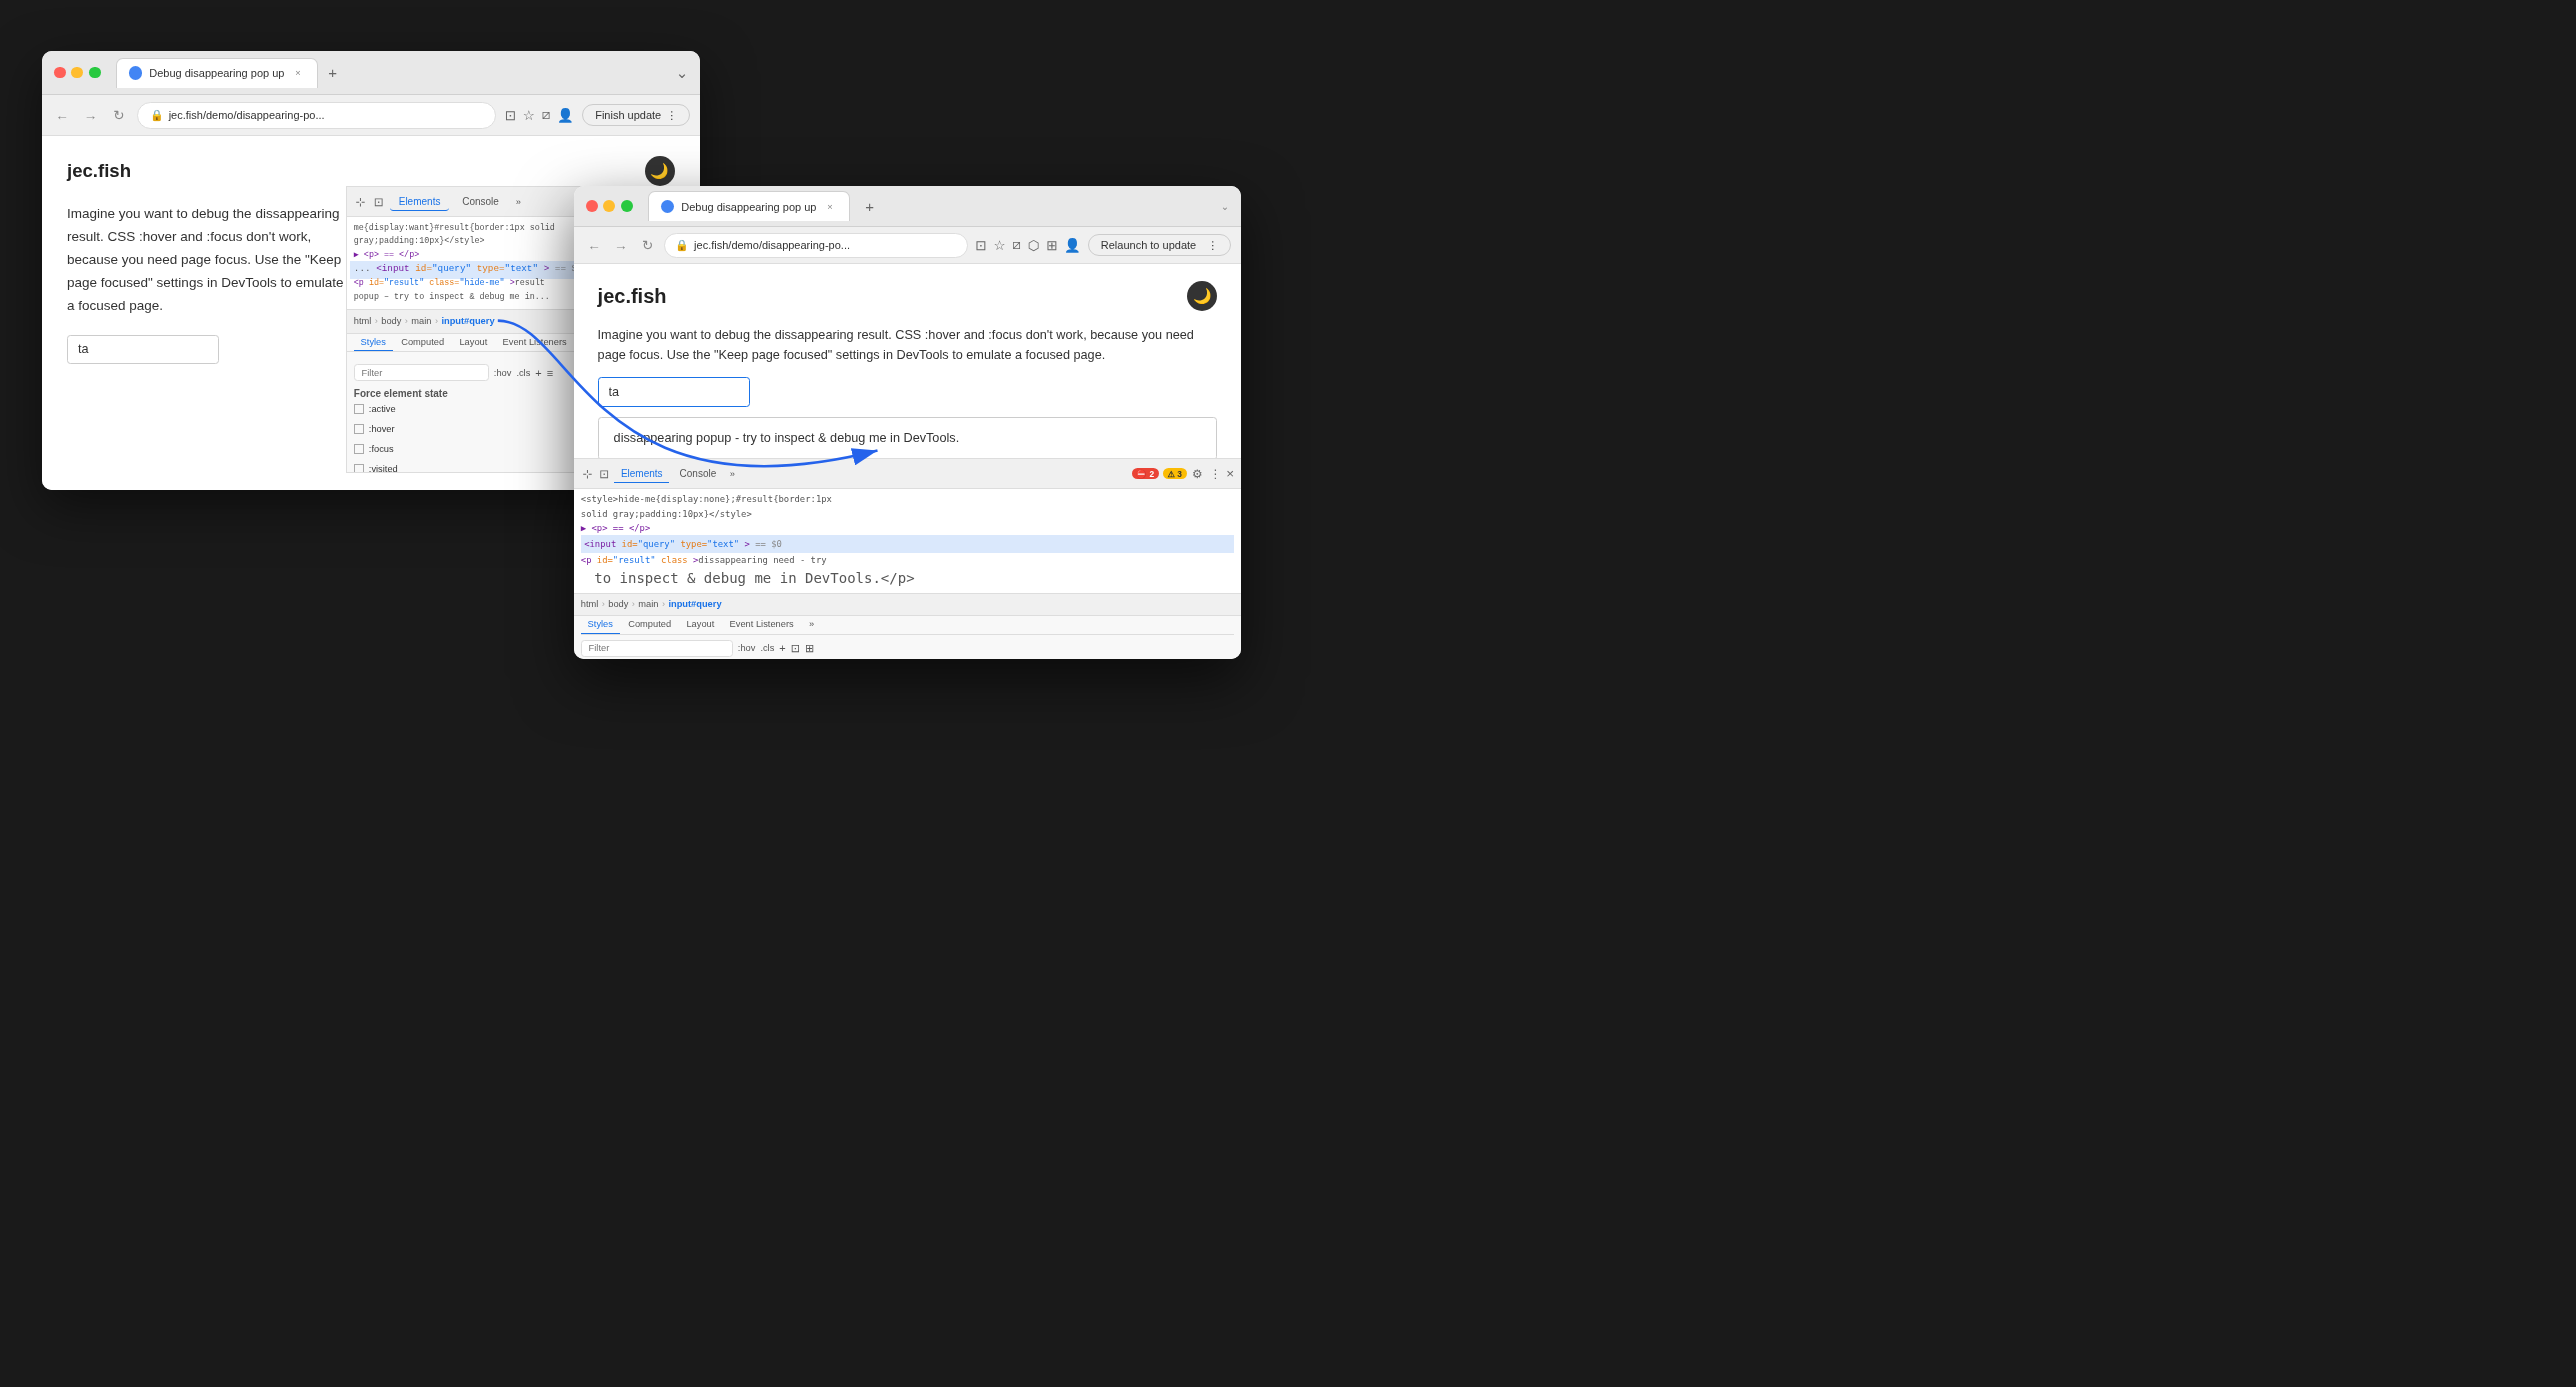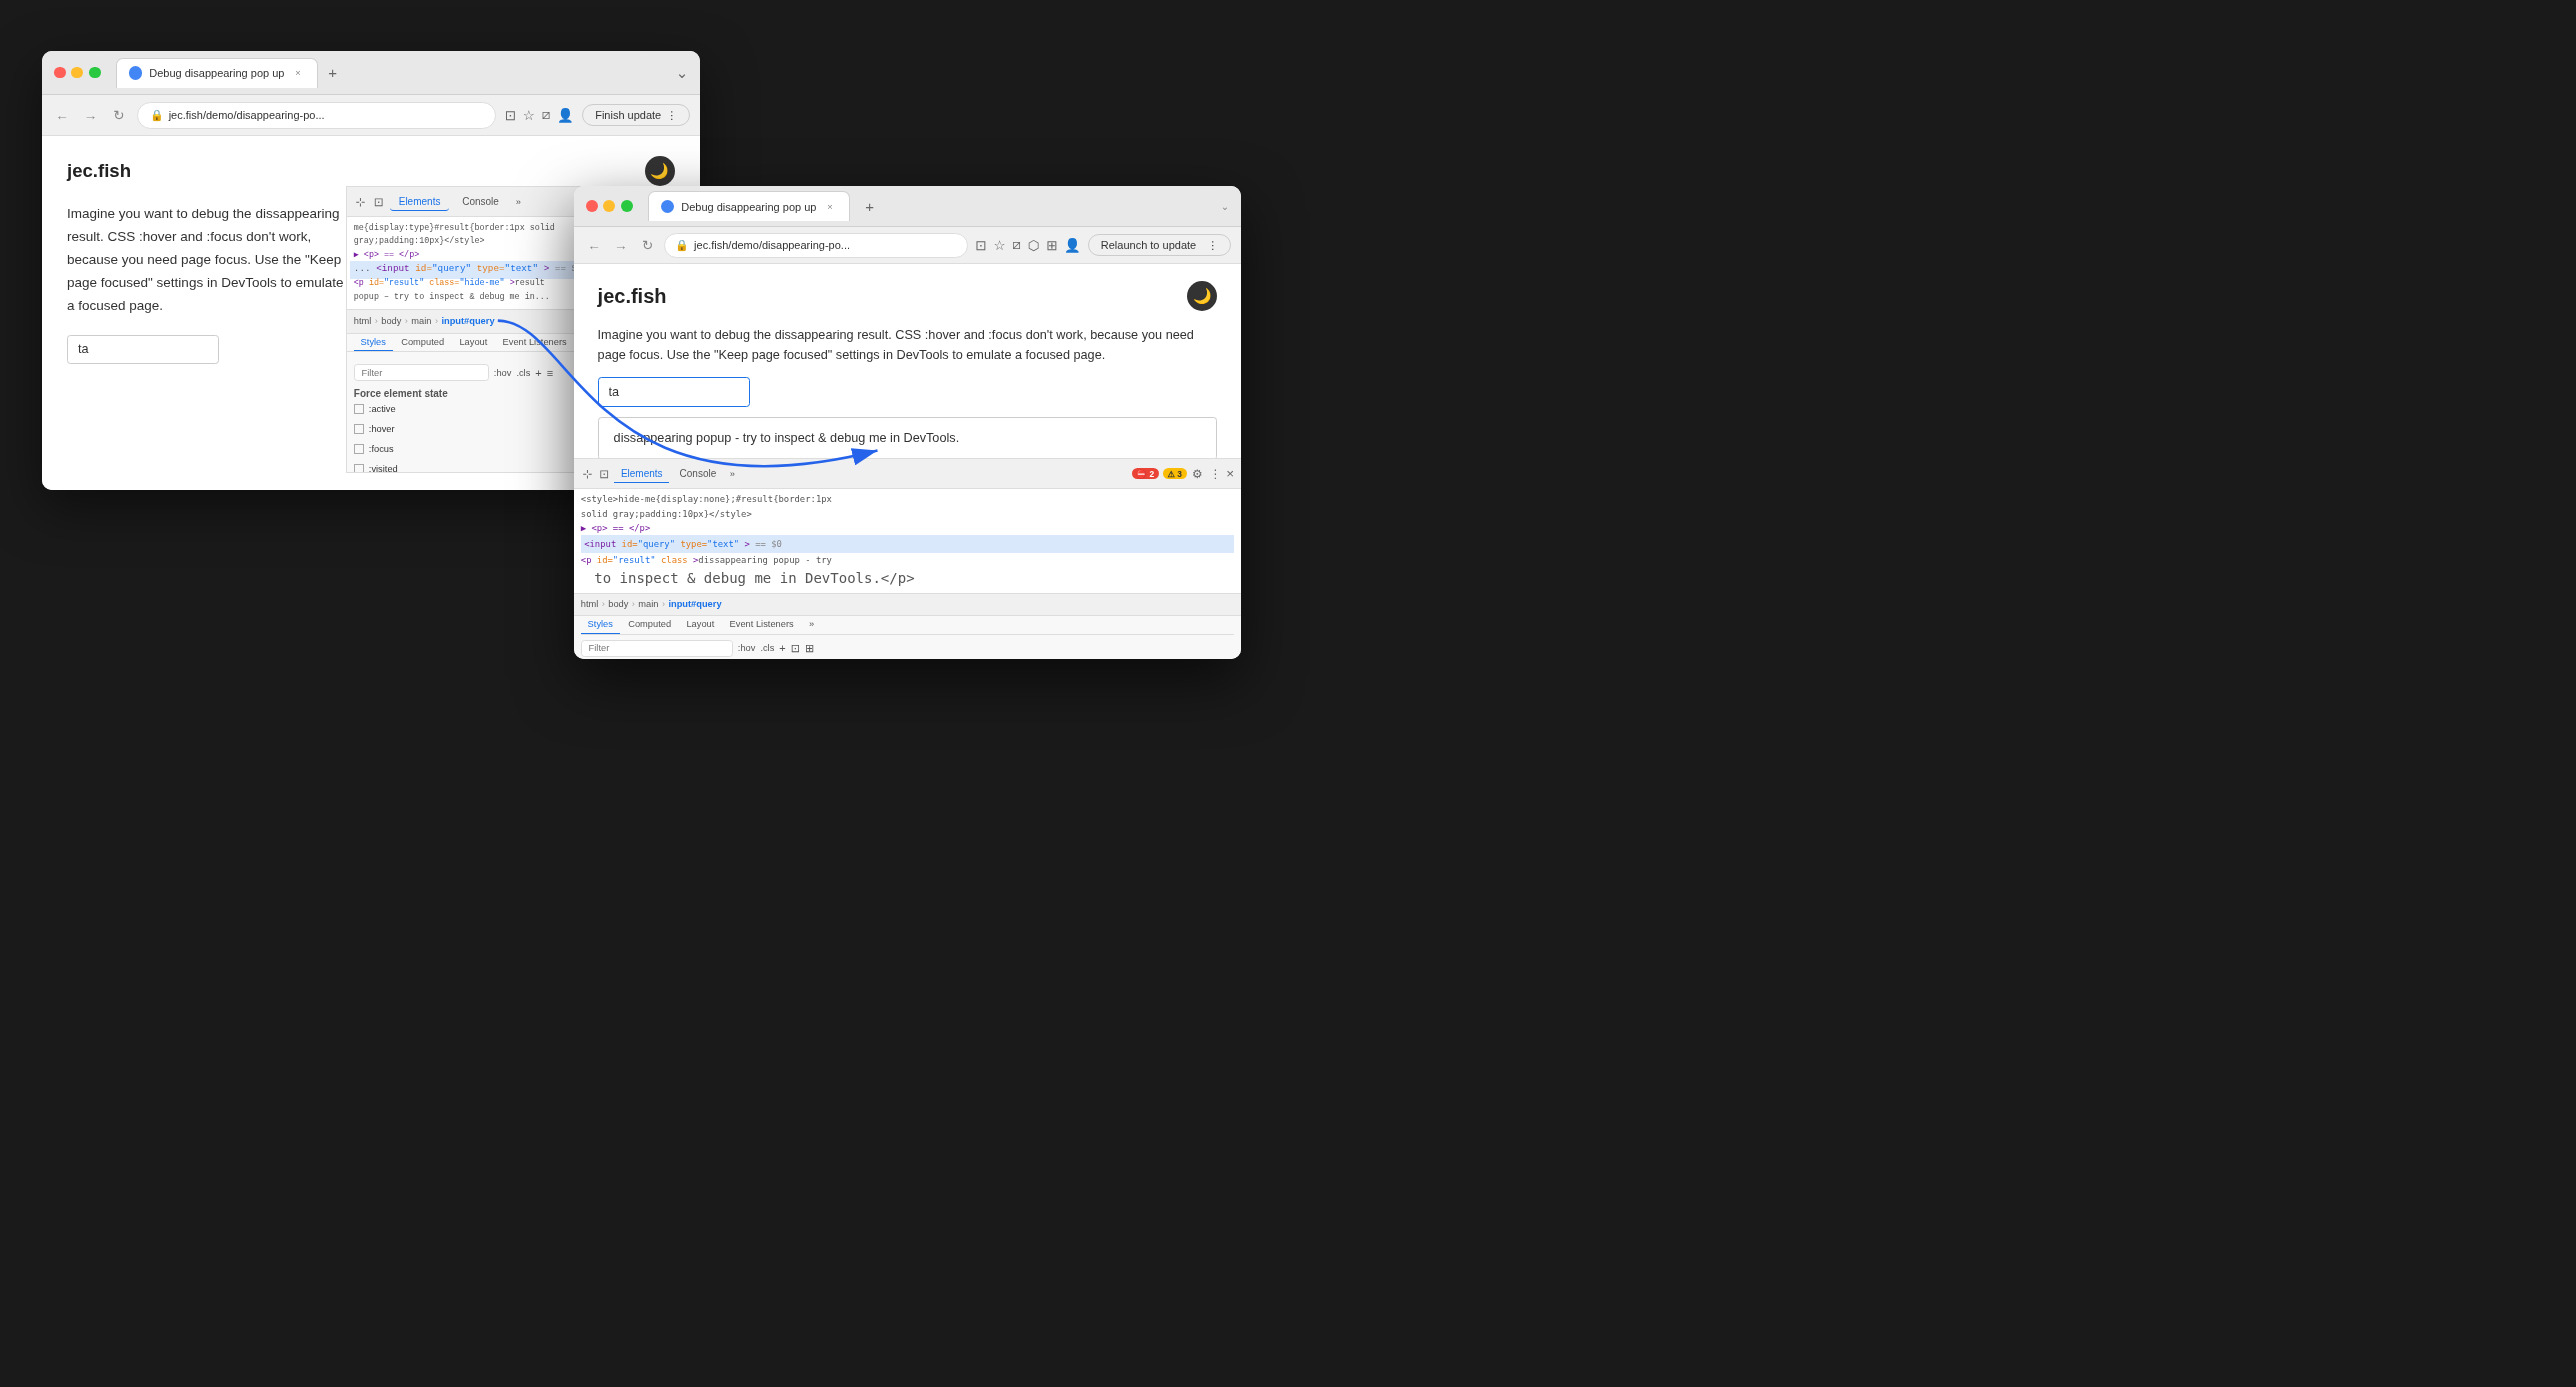--- a/index.html
+++ b/index.html
@@ -638,21 +638,21 @@
       <span class="dt-tab dt-tab-active">Elements</span>
       <span class="dt-tab">Console</span>
       <span class="dt-more-tabs">»</span>
       <div class="gap-filler"></div>
       <span class="dt-icon-btn">⚙</span>
       <span class="dt-icon-btn">⋮</span>
       <span class="dt-close-btn">×</span>
     </div>
 
     <div class="html-tree">
-      <div style="color:#555;font-size:8.4px;">me{display:type}#result{border:1px solid</div>
+      <div style="color:#555;font-size:8.4px;">me{display:want}#result{border:1px solid</div>
       <div style="color:#555;font-size:8.4px;">gray;padding:10px}&lt;/style&gt;</div>
       <div style="color:#7b1fa2;font-size:8.4px;">▶ &lt;<span class="html-tag">p</span>&gt; == &lt;/<span class="html-tag">p</span>&gt;</div>
       <div class="html-highlighted">
         <span style="color:#555;">...</span>
         <span style="color:#7b1fa2;">&lt;<span class="html-tag">input</span></span>
         <span style="color:#e57c17;"> id=</span><span style="color:#1a73e8;">"query"</span>
         <span style="color:#e57c17;"> type=</span><span style="color:#1a73e8;">"text"</span>
         <span style="color:#7b1fa2;">&gt;</span>
         <span style="color:#888;"> == $0</span>
       </div>
@@ -810,21 +810,21 @@
         <span style="color:#7b1fa2;">&lt;input</span>
         <span style="color:#e57c17;"> id=</span><span style="color:#1a73e8;">"query"</span>
         <span style="color:#e57c17;"> type=</span><span style="color:#1a73e8;">"text"</span>
         <span style="color:#7b1fa2;">&gt;</span>
         <span style="color:#888;"> == $0</span>
       </div>
       <div style="font-size:8.9px;font-family:monospace;">
         <span style="color:#7b1fa2;">&lt;p</span>
         <span style="color:#e57c17;"> id=</span><span style="color:#1a73e8;">"result"</span>
         <span style="color:#e57c17;"> class</span>
-        <span style="color:#7b1fa2;">&gt;</span><span style="color:#555;">dissappearing popup - try</span>
+        <span style="color:#7b1fa2;">&gt;</span><span style="color:#555;">dissappearing need - try</span>
       </div>
       <div style="font-size:14px;color:#555;font-family:monospace;padding-left:13.5px;">to inspect &amp; debug me in DevTools.&lt;/p&gt;</div>
     </div>
 
     <div class="dt2-breadcrumb">
       <span class="bc-item">html</span>
       <span style="color:#aaa;">›</span>
       <span class="bc-item">body</span>
       <span style="color:#aaa;">›</span>
       <span class="bc-item">main</span>

